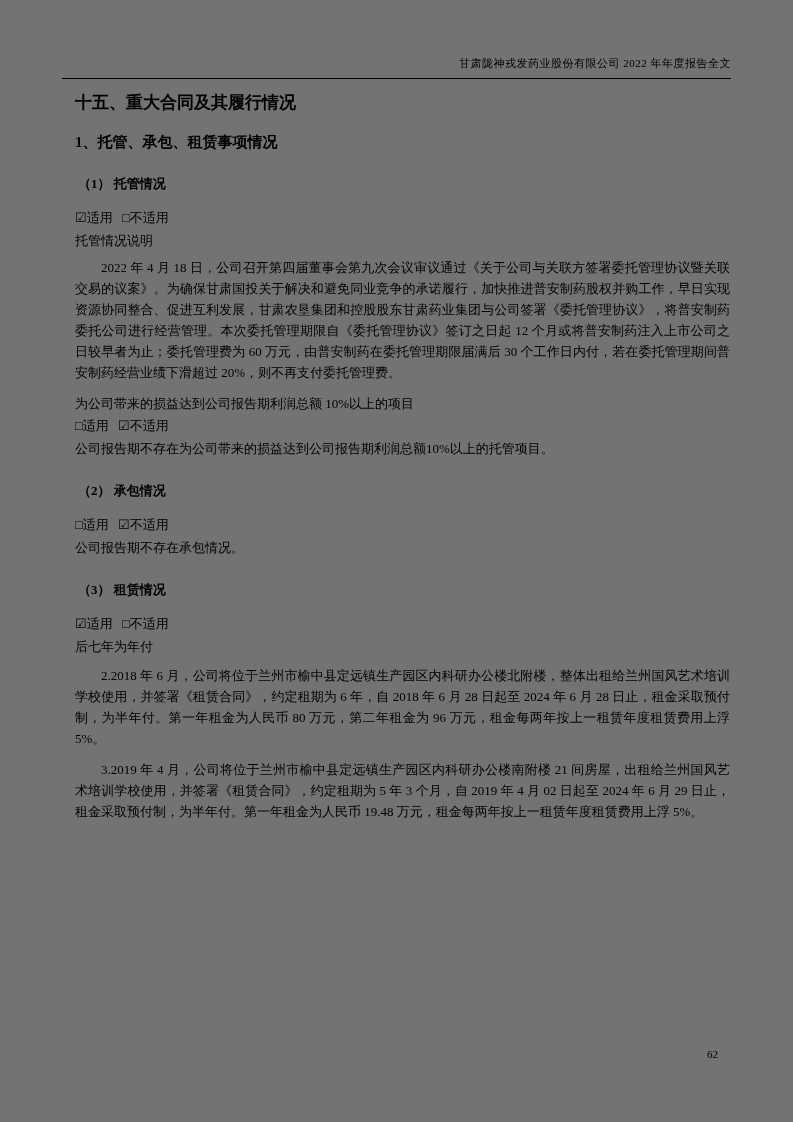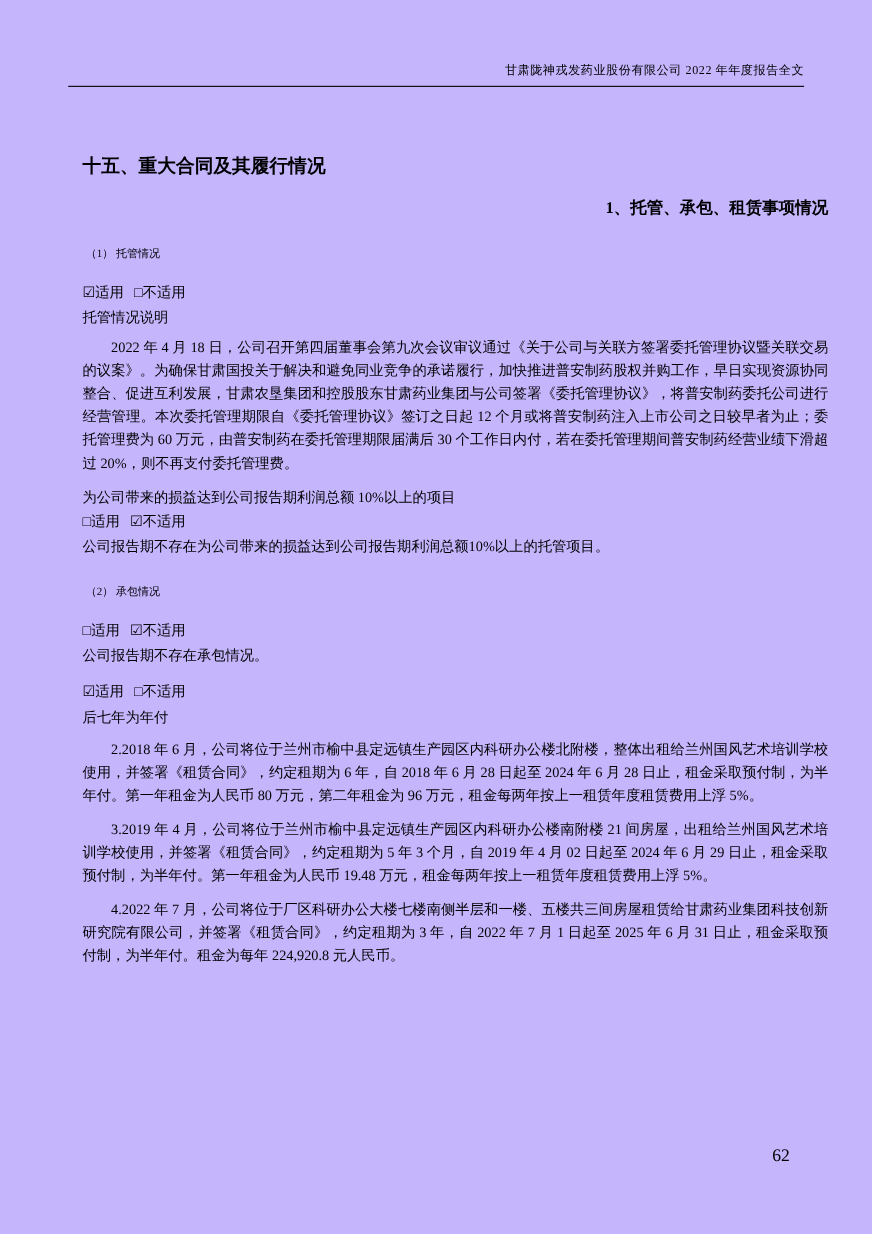--- a/index.html
+++ b/index.html
@@ -5,56 +5,54 @@
   html, body {
     margin: 0;
     padding: 0;
     background: #ffffff;
   }
   .page {
     position: relative;
     width: 793px;
     height: 1122px;
     margin: 0 auto;
-    background: #c4b5fd;
+    background: #737373;
     color: #000000;
     font-family: "Liberation Serif", "DejaVu Serif", serif;
     overflow: hidden;
   }
   .doc-header {
     position: absolute;
     top: 56px;
     left: 62px;
     right: 62px;
     text-align: right;
     font-size: 11px;
     letter-spacing: 0.5px;
     padding-bottom: 7px;
     border-bottom: 1px solid #000000;
   }
   .content {
-    padding: 92px 40px 0 75px;
-    margin-top: 48px;
+    padding: 92px 63px 0 75px;
   }
   .main-title {
     font-size: 17px;
     font-weight: bold;
     margin: 0;
     line-height: 22px;
   }
   .sub-title {
     font-size: 15px;
     font-weight: bold;
     margin: 18px 0 0 0;
     line-height: 20px;
-    text-align: right;
   }
   .section-heading {
-    font-size: 10px;
-    font-weight: normal;
+    font-size: 13px;
+    font-weight: bold;
     margin: 22px 0 0 0;
     line-height: 19px;
     padding-left: 3px;
   }
   .section-heading.gap-lg {
     margin-top: 24px;
   }
   .apply-row {
     font-size: 13px;
     line-height: 17px;
@@ -80,21 +78,21 @@
     text-indent: 2em;
     margin: 8px 0 0 0;
   }
   .lease-para {
     margin-top: 10px;
   }
   .page-number {
     position: absolute;
     right: 75px;
     bottom: 62px;
-    font-size: 16px;
+    font-size: 11px;
   }
 </style>
 </head>
 <body>
 
 <div class="page">
 
   <div class="doc-header">
     <span>甘肃陇神戎发药业股份有限公司 2022 年年度报告全文</span>
   </div>
@@ -127,29 +125,29 @@
 
     <h3 class="section-heading gap-lg">（2） 承包情况</h3>
 
     <div class="apply-row">
       <span class="opt1"><span class="cb">□</span><span>适用</span></span>
       <span class="opt2"><span class="cb">☑</span><span>不适用</span></span>
     </div>
 
     <p class="small-line">公司报告期不存在承包情况。</p>
 
+    <h3 class="section-heading gap-lg">（3） 租赁情况</h3>
 
     <div class="apply-row">
       <span class="opt1"><span class="cb">☑</span><span>适用</span></span>
       <span class="opt2"><span class="cb">□</span><span>不适用</span></span>
     </div>
 
     <p class="small-line">后七年为年付</p>
 
     <p class="body-para lease-para">2.2018 年 6 月，公司将位于兰州市榆中县定远镇生产园区内科研办公楼北附楼，整体出租给兰州国风艺术培训学校使用，并签署《租赁合同》，约定租期为 6 年，自 2018 年 6 月 28 日起至 2024 年 6 月 28 日止，租金采取预付制，为半年付。第一年租金为人民币 80 万元，第二年租金为 96 万元，租金每两年按上一租赁年度租赁费用上浮 5%。</p>
     <p class="body-para lease-para">3.2019 年 4 月，公司将位于兰州市榆中县定远镇生产园区内科研办公楼南附楼 21 间房屋，出租给兰州国风艺术培训学校使用，并签署《租赁合同》，约定租期为 5 年 3 个月，自 2019 年 4 月 02 日起至 2024 年 6 月 29 日止，租金采取预付制，为半年付。第一年租金为人民币 19.48 万元，租金每两年按上一租赁年度租赁费用上浮 5%。</p>
-    <p class="body-para lease-para">4.2022 年 7 月，公司将位于厂区科研办公大楼七楼南侧半层和一楼、五楼共三间房屋租赁给甘肃药业集团科技创新研究院有限公司，并签署《租赁合同》，约定租期为 3 年，自 2022 年 7 月 1 日起至 2025 年 6 月 31 日止，租金采取预付制，为半年付。租金为每年 224,920.8 元人民币。</p>
 
   </div>
 
   <div class="page-number">62</div>
 
 </div>
 
 </body></html>

